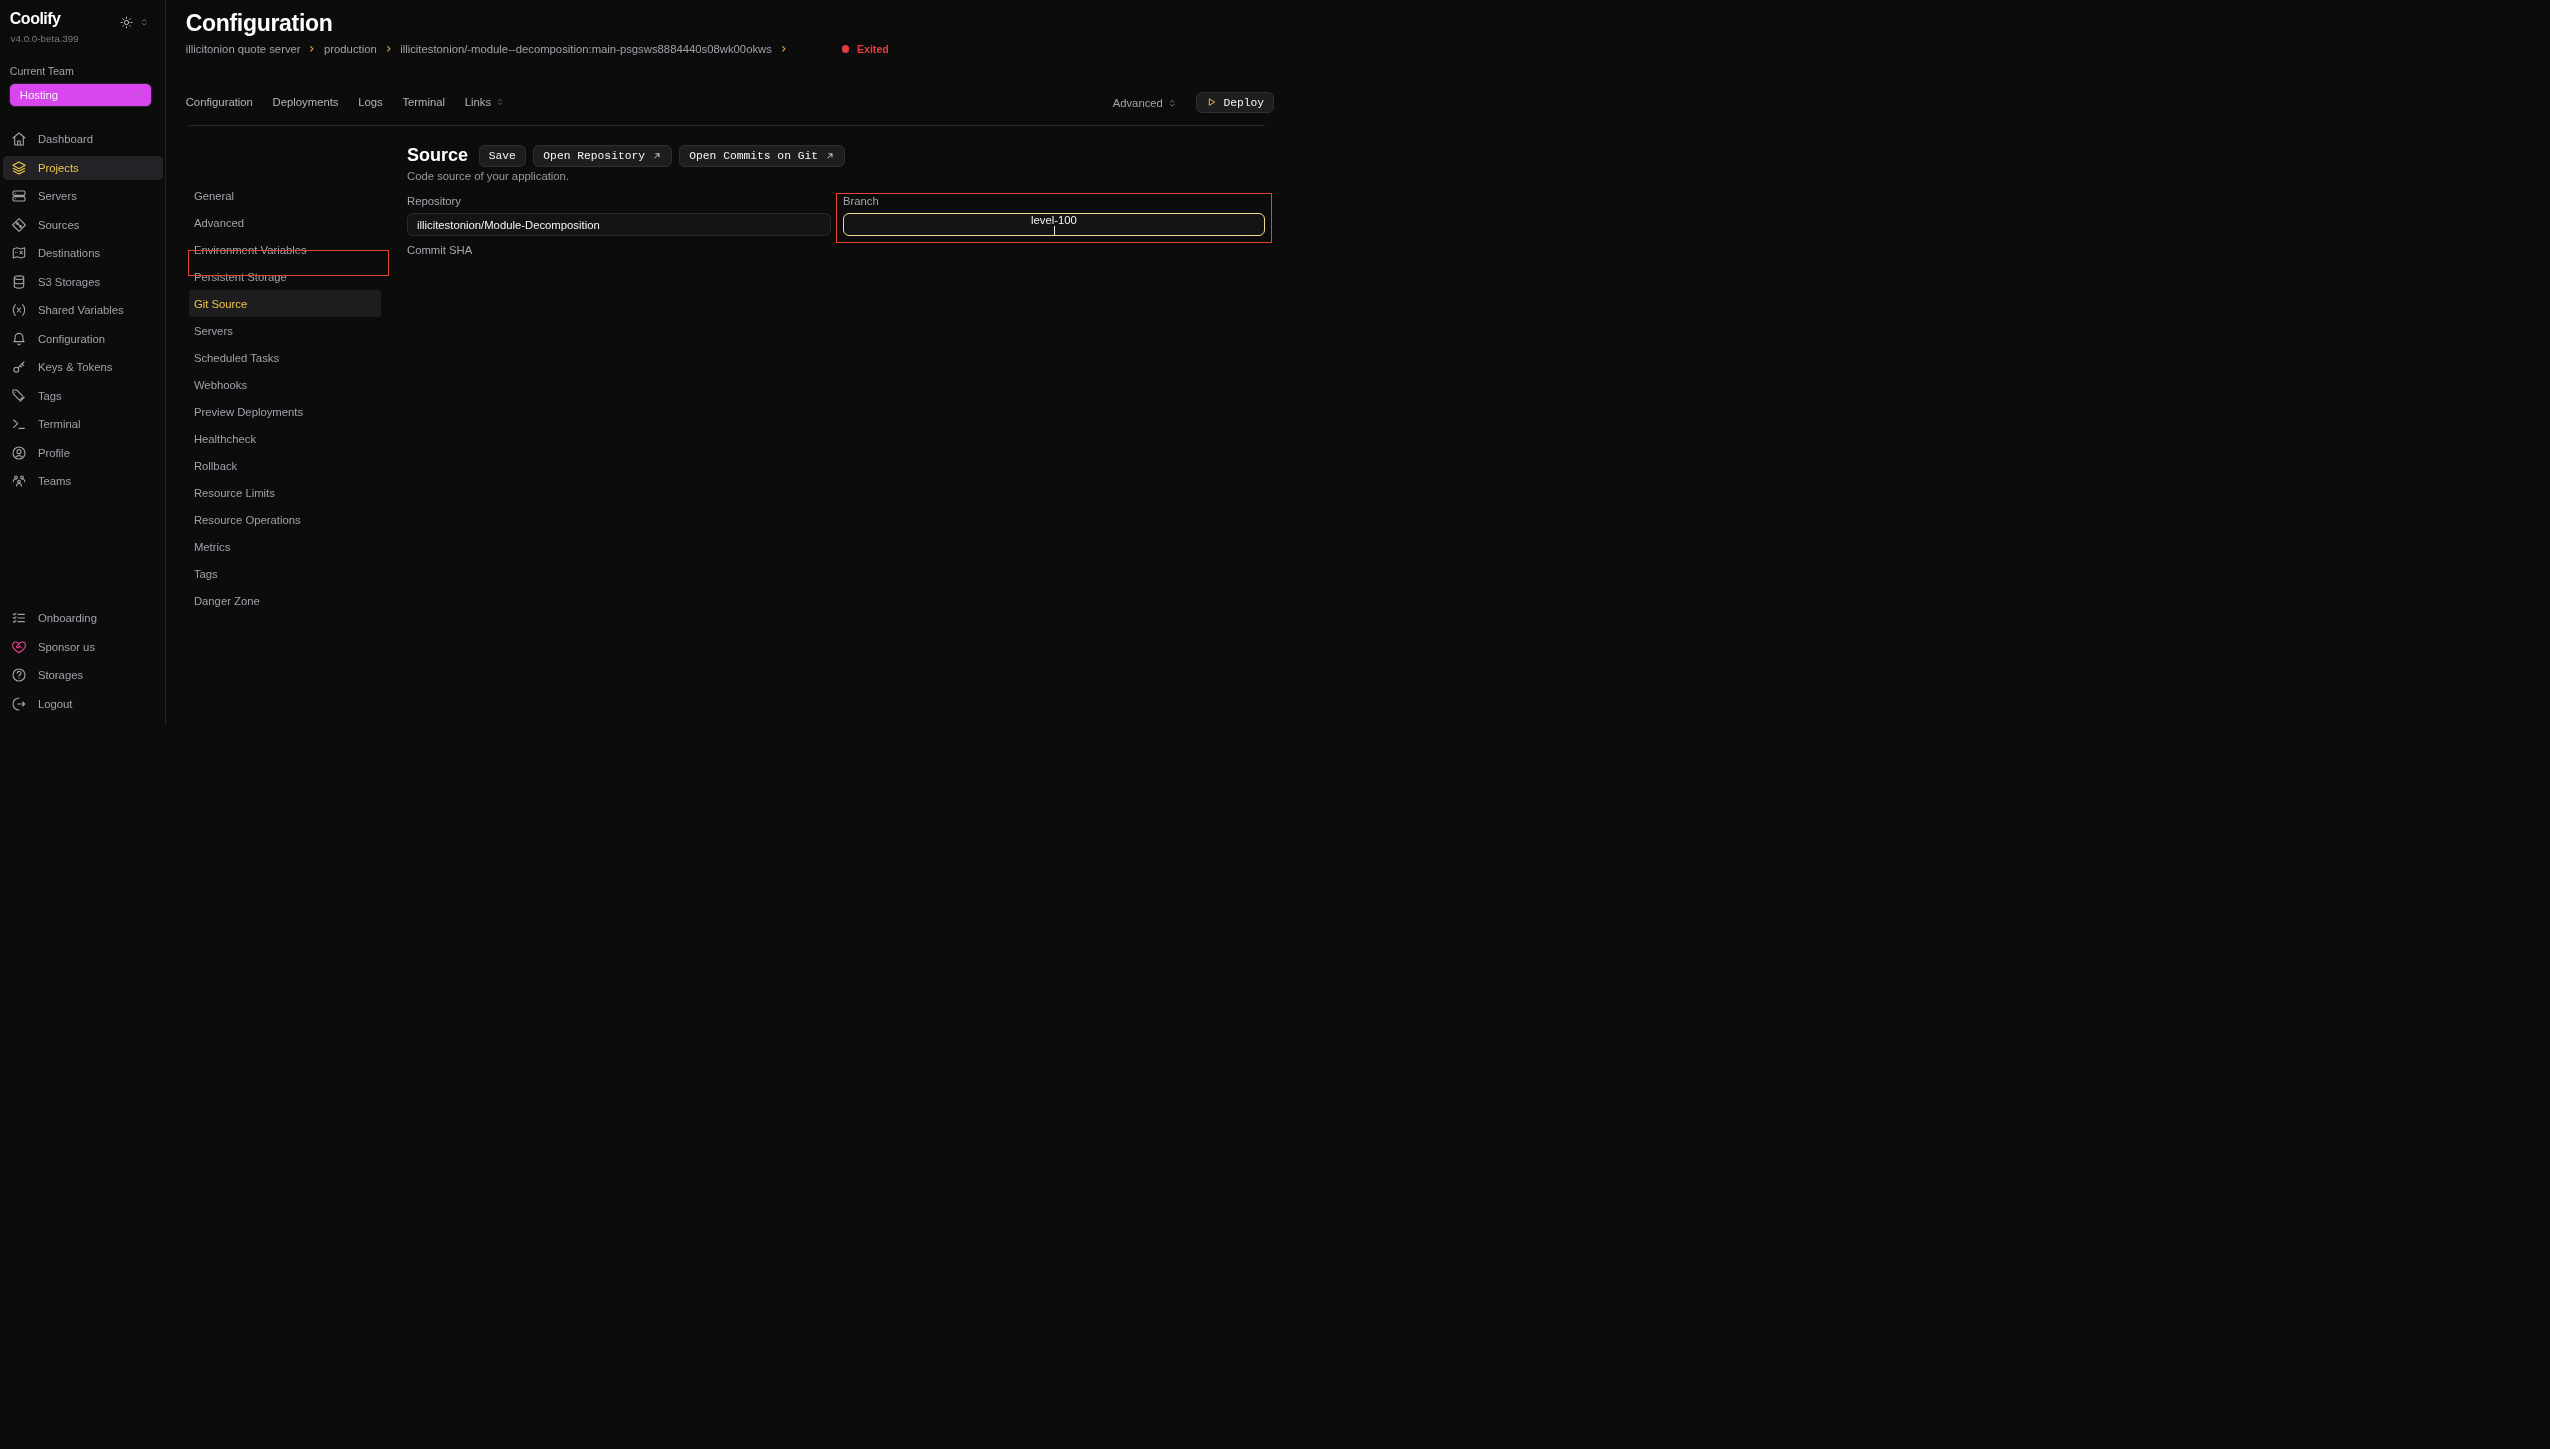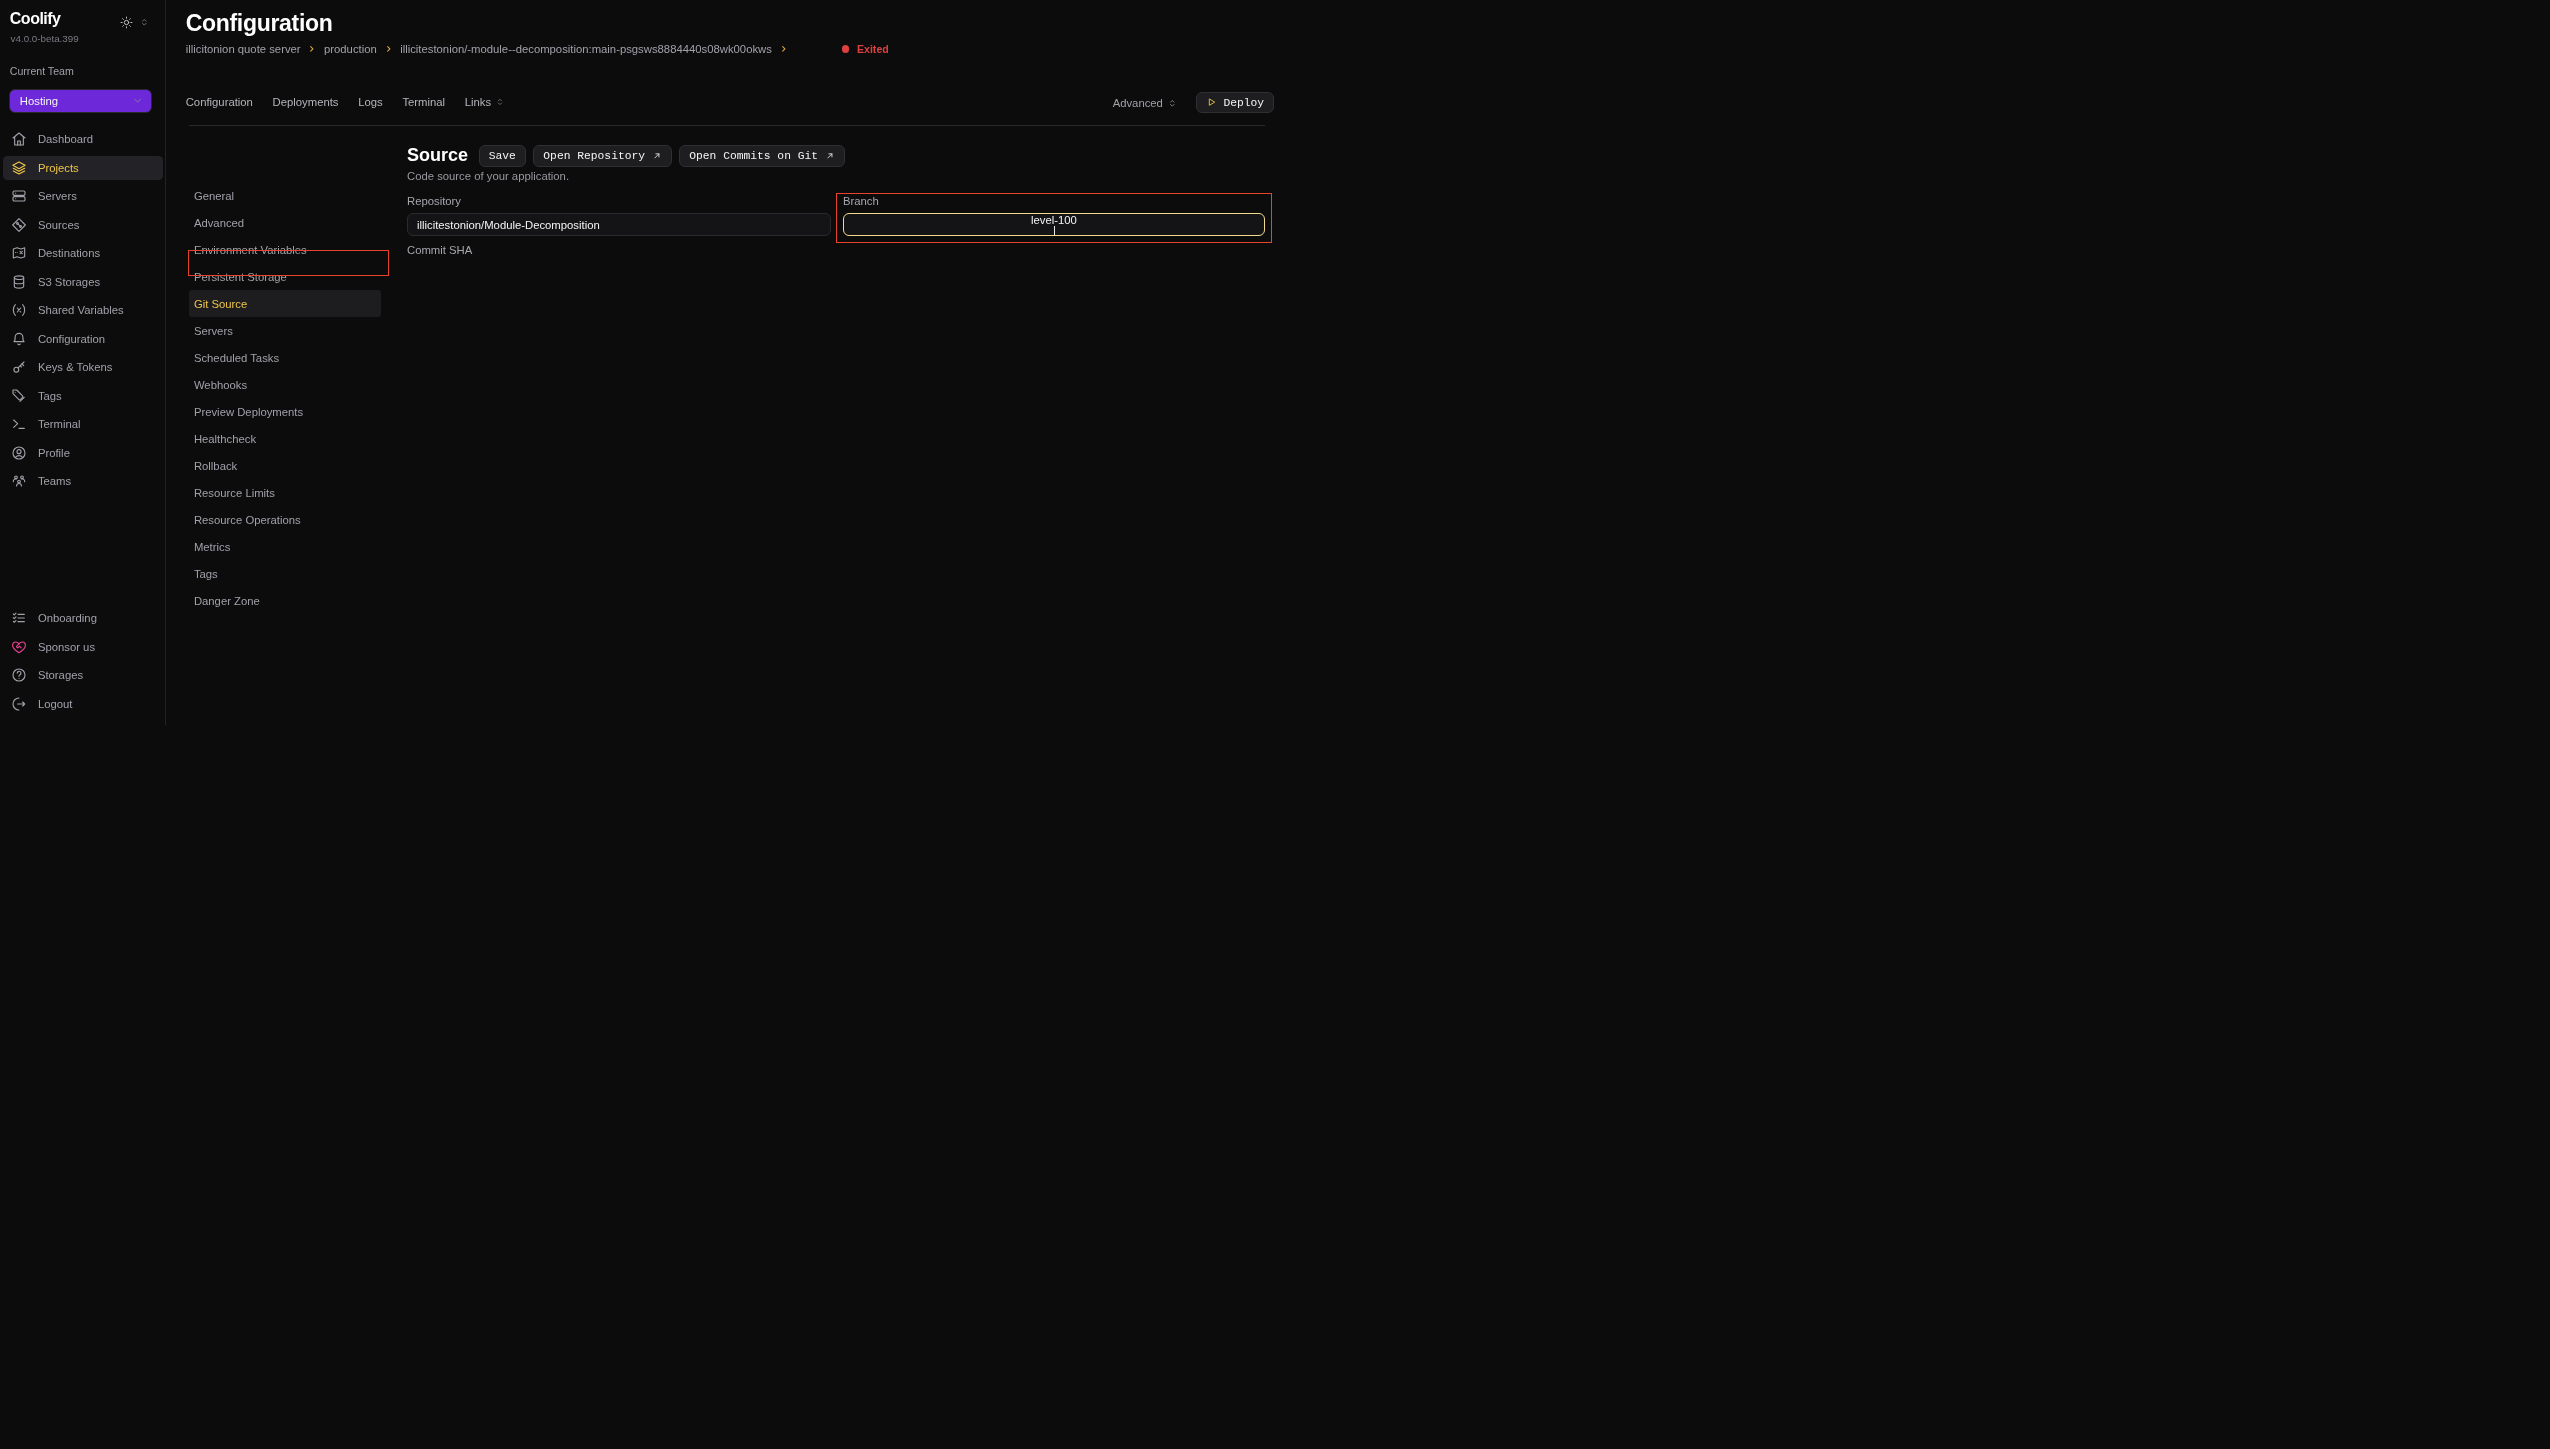--- a/index.html
+++ b/index.html
@@ -18,21 +18,21 @@
   }
   svg{display:block; fill:none; stroke:currentColor; stroke-width:1.7; stroke-linecap:round; stroke-linejoin:round;}
 
   
   .sidebar{position:absolute; left:0; top:0; width:166px; height:725px; border-right:0.8px solid #222226;}
   .logo{position:absolute; left:9.8px; top:9.8px; font-size:16px; font-weight:700; letter-spacing:-0.5px; color:#fff;}
   .logo-icons{position:absolute; left:120px; top:16px; display:flex; gap:6px; align-items:center; color:#cfcfd4;}
   .logo-icons .updown{color:#8f8f96;}
   .version{position:absolute; left:10.6px; top:33px; font-size:9.8px; color:#7a7a82;}
   .team-label{position:absolute; left:9.8px; top:65px; font-size:10.6px; color:var(--muted);}
-  .team-select{position:absolute; left:9px; top:89px; width:143px; height:24px; border:0.8px solid #27272c; border-radius:6px; background:#6d28d9; display:flex; align-items:center; padding:0 7.6px 0 9.8px; cursor:pointer;}
+  .team-select{position:absolute; left:9px; top:83px; width:143px; height:24px; border:0.8px solid #27272c; border-radius:6px; background:#d946ef; display:flex; align-items:center; padding:0 7.6px 0 9.8px; cursor:pointer;}
   .team-select .val{flex:1; color:#f4f4f5;}
   .team-select .chev{color:#8f8f96;}
   .nav{position:absolute; left:0; top:127px; width:166px; display:flex; flex-direction:column; gap:4.5px;}
   .nav.bottom{top:606px;}
   .nav-item{height:24px; margin:0 3px; padding:0 0 0 7.6px; display:flex; align-items:center; gap:11.3px; color:var(--muted); border-radius:4.5px; cursor:pointer;}
   .nav-item .ic{width:16px; height:16px; flex:0 0 16px; display:flex; align-items:center; justify-content:center;}
   .nav-item .ic svg{width:16px; height:16px;}
   .nav-item.active{background:#232327; color:var(--accent);}
   .nav-item .pink{color:var(--pink);}
 

